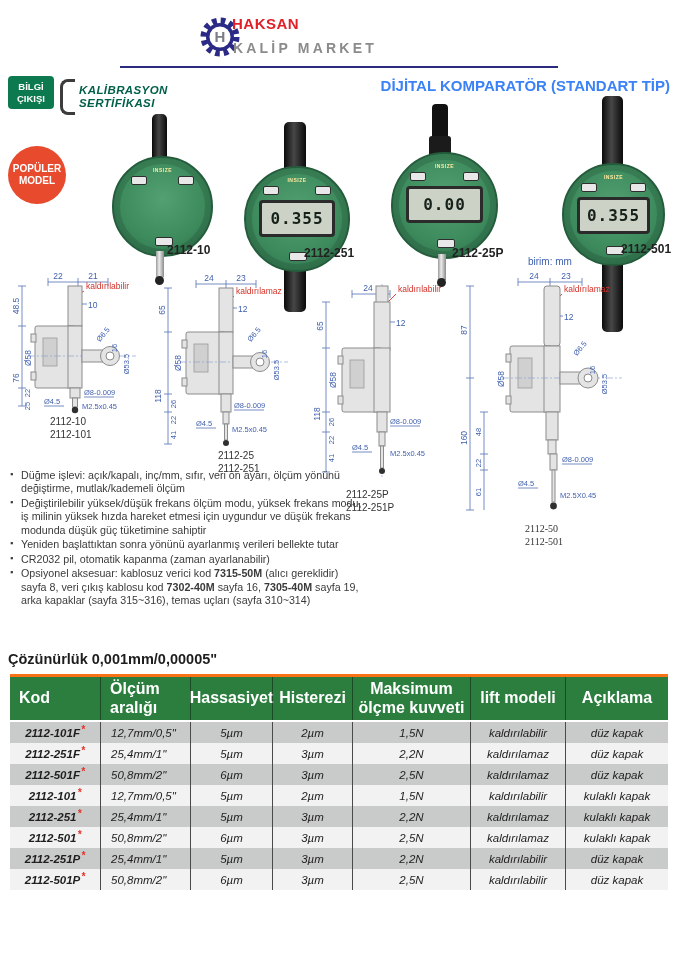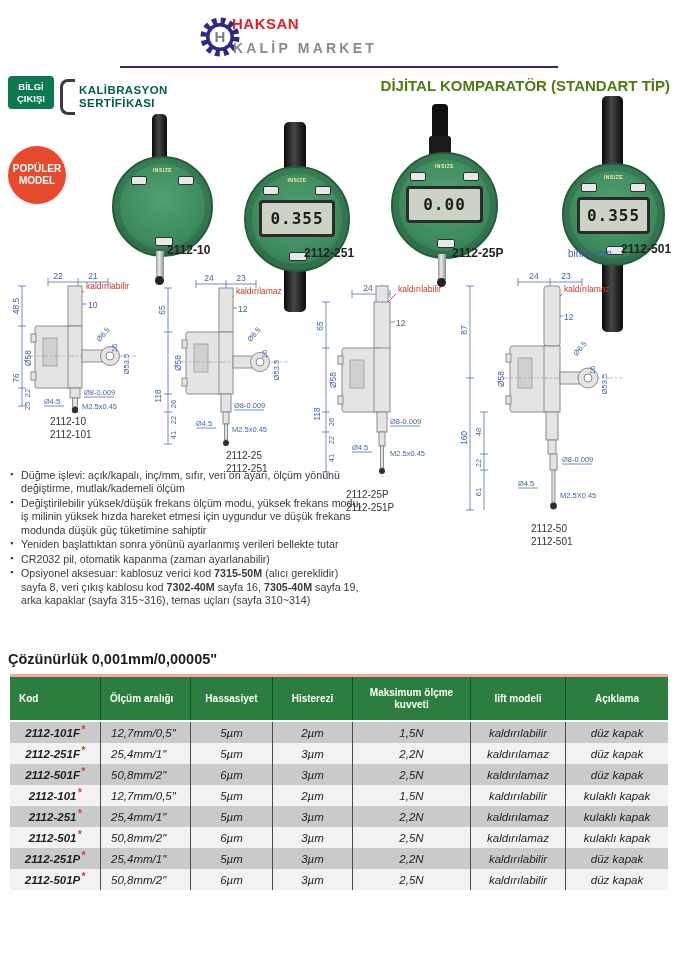--- a/index.html
+++ b/index.html
@@ -6,30 +6,30 @@
   #page{position:relative;width:678px;height:960px;background:#fff;overflow:hidden;
         font-family:"Liberation Sans",sans-serif;color:#222;}
 
   
   .gear-svg{position:absolute;left:196px;top:13px;}
   .brand-red{position:absolute;left:232px;top:15px;font-size:15px;font-weight:bold;
              color:#e01f26;letter-spacing:.5px;}
   .brand-sub{position:absolute;left:233px;top:40px;font-size:14px;color:#8b8b8b;
              letter-spacing:3.2px;font-weight:bold;}
   .header-line{position:absolute;left:120px;top:66px;width:438px;height:2px;background:#2b2a7e;}
-  .page-title{position:absolute;right:8px;top:77px;font-size:15px;font-weight:bold;color:#4d7c0f;}
+  .page-title{position:absolute;right:8px;top:77px;font-size:15px;font-weight:bold;color:#3b82f6;}
 
   
   .badge-bilgi{position:absolute;left:8px;top:76px;width:46px;height:33px;background:#0c7a4e;
                border-radius:4px;color:#fff;font-weight:bold;font-size:9.5px;display:flex;
                flex-direction:column;align-items:center;justify-content:center;line-height:1.2;}
   .kalib{position:absolute;left:60px;top:79px;display:flex;align-items:center;}
   .kalib-bracket{width:12px;height:30px;border:3px solid #3c3c3c;border-right:none;
                  border-radius:8px 0 0 8px;margin-right:4px;}
-  .kalib-text{font-weight:bold;font-size:11.5px;color:#00604a;
+  .kalib-text{font-style:italic;font-weight:bold;font-size:11.5px;color:#00604a;
               letter-spacing:.4px;line-height:1.15;}
   .badge-populer{position:absolute;left:8px;top:146px;width:58px;height:58px;border-radius:50%;
                  background:#e84a2d;color:#fff;font-weight:bold;font-size:10px;display:flex;
                  flex-direction:column;align-items:center;justify-content:center;line-height:1.25;}
 
   
   .gauge{position:absolute;}
   .rod{position:absolute;background:linear-gradient(90deg,#0a0a0a,#474747 45%,#0a0a0a);
        border-radius:5px;}
   .gbody{position:absolute;border-radius:50%;border:2px solid #245c3c;
@@ -81,35 +81,35 @@
   .p2{fill:#d0d0d0;stroke:#9a9a9a;stroke-width:.8;}
   .dl{stroke:#5472b4;stroke-width:.8;fill:none;}
   .dt{fill:#3f5fae;font-size:8.5px;}
   .dts{fill:#3f5fae;font-size:7.5px;}
   .cl{stroke:#8fa3cf;stroke-width:.7;stroke-dasharray:7 2 2 2;fill:none;}
   .nt{fill:#d23129;font-size:8.5px;}
   .nl{stroke:#d23129;stroke-width:.9;}
   .tipc{fill:#2f2f2f;}
   .hole{fill:#fff;stroke:#8c8c8c;}
   .tmodels{position:absolute;font-size:10px;color:#333;line-height:1.25;white-space:nowrap;}
-  .unit-note{position:absolute;left:528px;top:248px;font-size:10px;color:#3f5fae;margin-left:40px;}
+  .unit-note{position:absolute;left:528px;top:256px;font-size:10px;color:#3f5fae;}
 
   
   .features{position:absolute;left:10px;top:469px;width:352px;font-size:10.7px;
             color:#3a3a3a;line-height:1.26;}
   .feat{position:relative;padding-left:11px;margin-bottom:1px;}
   .feat::before{content:"▪";position:absolute;left:0;top:0;font-size:9px;color:#3a3a3a;}
   .bold{font-weight:bold;}
 
   
   .res-heading{position:absolute;left:8px;top:651px;font-size:14.5px;font-weight:bold;color:#1d1d1d;}
   .spec-table{position:absolute;left:10px;top:674px;width:658px;}
   .t-head{display:grid;grid-template-columns:90px 90px 82px 80px 118px 95px 103px;
-          background:#2b7e3e;border-top:3px solid #fca5a5;color:#fff;font-weight:bold;
-          font-size:10px;min-height:43px;}
+          background:#2b7e3e;border-top:3px solid #f97316;color:#fff;font-weight:bold;
+          font-size:16px;min-height:43px;}
   .t-head .hc{display:flex;align-items:center;justify-content:center;text-align:center;
               line-height:1.15;padding:2px 4px;border-left:1px solid rgba(0,0,0,.4);}
   .t-head .hc:first-child{border-left:none;justify-content:flex-start;padding-left:9px;}
   .t-head .hc.left{justify-content:flex-start;text-align:left;padding-left:9px;}
   .t-body{margin-top:2px;font-style:italic;}
   .t-row{display:grid;grid-template-columns:90px 90px 82px 80px 118px 95px 103px;
          height:21px;font-size:11.5px;color:#1e1e1e;}
   .t-row.odd{background:#c9cbca;} .t-row.even{background:#f2f2f2;}
   .t-row .tc{display:flex;align-items:center;justify-content:center;
              border-left:1px solid #4a4a4a;overflow:hidden;}
@@ -294,21 +294,21 @@
       <text class="dts" x="24" y="161" text-anchor="middle" transform="rotate(-90 24 161)">41</text>
       <text class="dts" x="104" y="62" text-anchor="middle" transform="rotate(-50 104 62)">Ø6.5</text>
       <text class="dts" x="115" y="80" text-anchor="middle" transform="rotate(-90 115 80)">16</text>
       <text class="dts" x="127" y="96" text-anchor="middle" transform="rotate(-90 127 96)">Ø53.5</text>
       <text class="dts" x="82" y="134">Ø8-0.009</text>
       <line class="dl" x1="82" y1="136" x2="112" y2="136"></line>
       <text class="dts" x="44" y="152">Ø4.5</text>
       <line class="dl" x1="44" y1="154" x2="64" y2="154"></line>
       <text class="dts" x="80" y="158">M2.5x0.45</text>
     </svg>
-    <div class="tmodels" style="left:66px;top:176px;margin-left:8px;">
+    <div class="tmodels" style="left:66px;top:176px;">
       <div>2112-25</div>
         <div>2112-251</div>
     </div>
   </div>
 
   <div class="tdraw" style="left:312px;top:282px;width:165px;height:235px;">
     <svg width="165" height="205" viewBox="0 0 165 205">
       <line class="cl" x1="70" y1="2" x2="70" y2="196"></line>
       <line class="dl" x1="40" y1="12" x2="78" y2="12"></line>
       <line class="dl" x1="40" y1="8" x2="40" y2="16"></line>
@@ -396,21 +396,21 @@
       <text class="dts" x="23" y="222" text-anchor="middle" transform="rotate(-90 23 222)">61</text>
       <text class="dts" x="124" y="80" text-anchor="middle" transform="rotate(-50 124 80)">Ø6.5</text>
       <text class="dts" x="137" y="100" text-anchor="middle" transform="rotate(-90 137 100)">16</text>
       <text class="dts" x="149" y="114" text-anchor="middle" transform="rotate(-90 149 114)">Ø53.5</text>
       <text class="dts" x="104" y="192">Ø8-0.009</text>
       <line class="dl" x1="104" y1="194" x2="134" y2="194"></line>
       <text class="dts" x="60" y="216">Ø4.5</text>
       <line class="dl" x1="60" y1="218" x2="80" y2="218"></line>
       <text class="dts" x="102" y="228">M2.5X0.45</text>
     </svg>
-    <div class="tmodels" style="left:73px;top:253px;">
+    <div class="tmodels" style="left:67px;top:253px;font-family:Liberation Serif, serif;">
       <div>2112-50</div>
         <div>2112-501</div>
     </div>
   </div>
 
   <div class="features">
     <div class="feat"><span>Düğme işlevi: açık/kapalı, inç/mm, sıfır, veri ön ayarı, ölçüm yönünü değiştirme, mutlak/kademeli ölçüm</span></div>
     <div class="feat"><span>Değiştirilebilir yüksek/düşük frekans ölçüm modu, yüksek frekans modu, iş milinin yüksek hızda hareket etmesi için uygundur ve düşük frekans modunda düşük güç tüketimine sahiptir</span></div>
     <div class="feat"><span>Yeniden başlattıktan sonra yönünü ayarlanmış verileri bellekte tutar</span></div>
     <div class="feat"><span>CR2032 pil, otomatik kapanma (zaman ayarlanabilir)</span></div>

